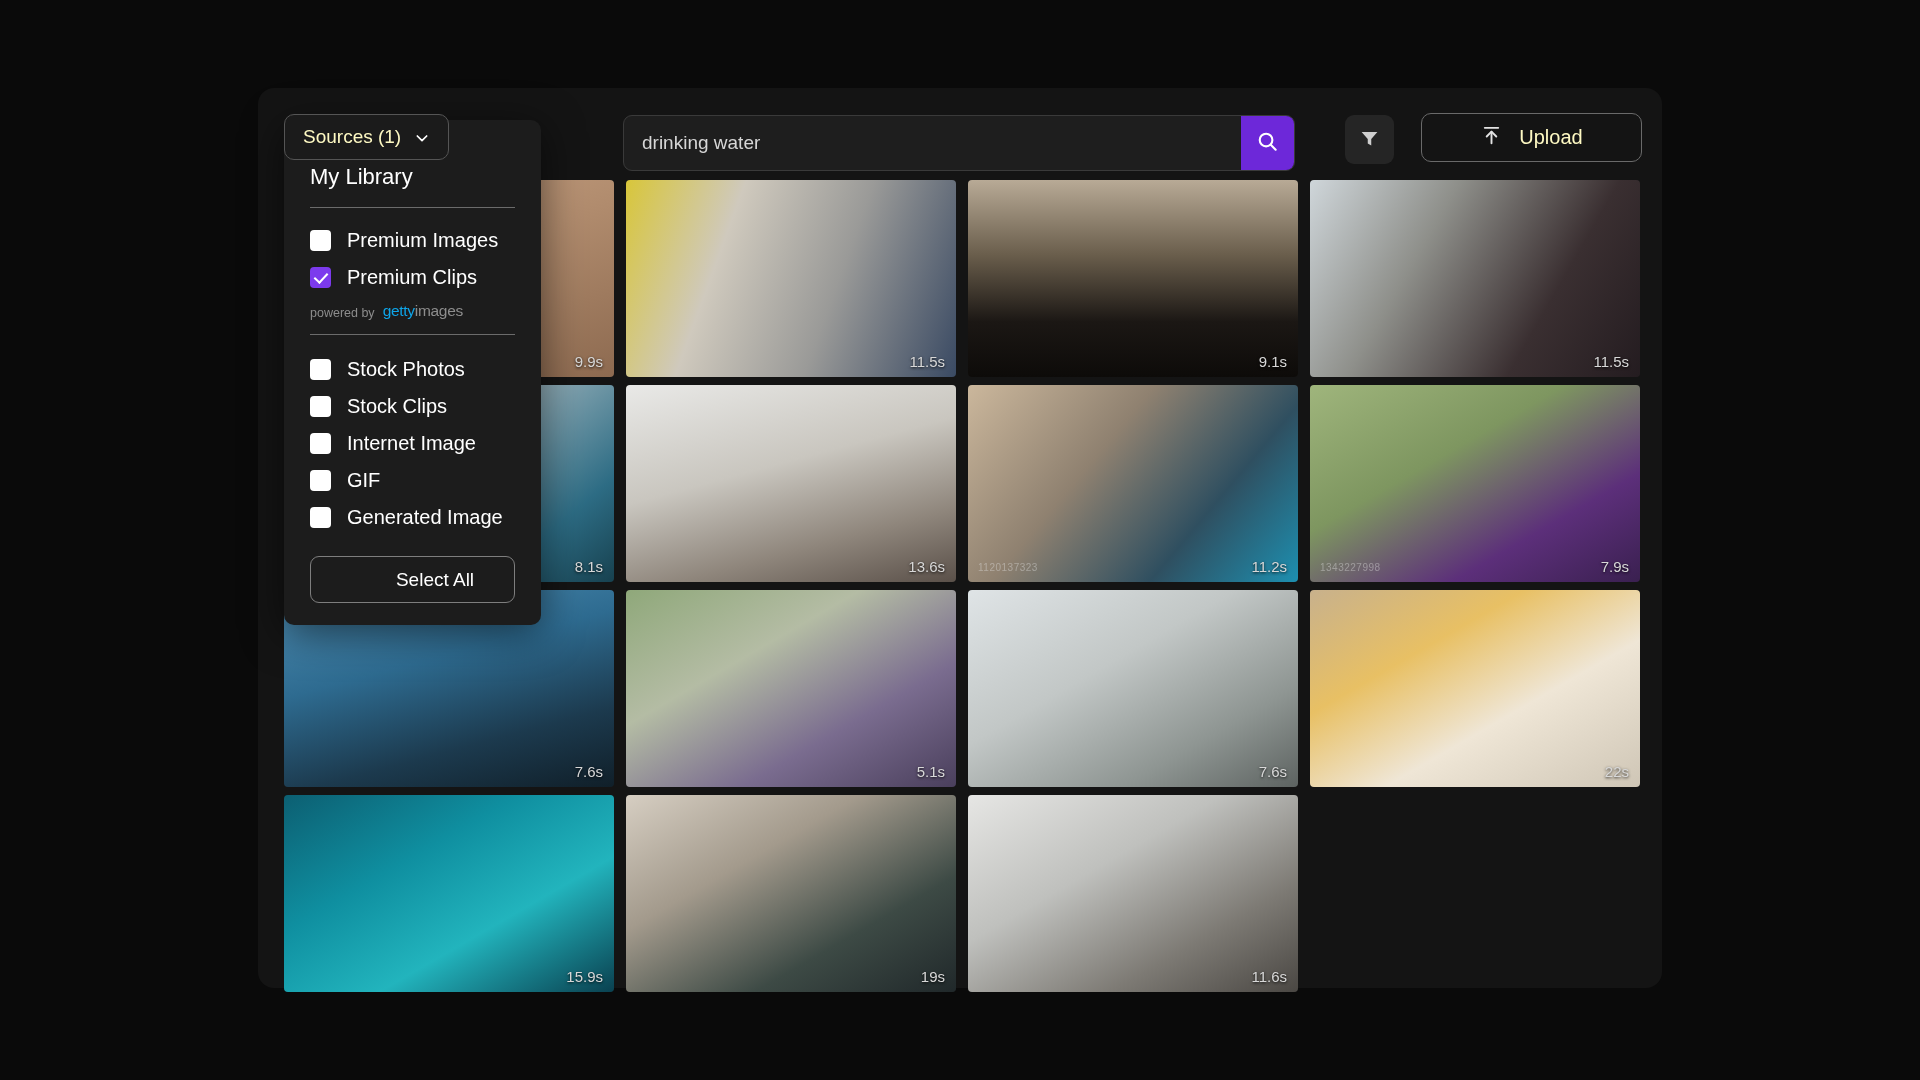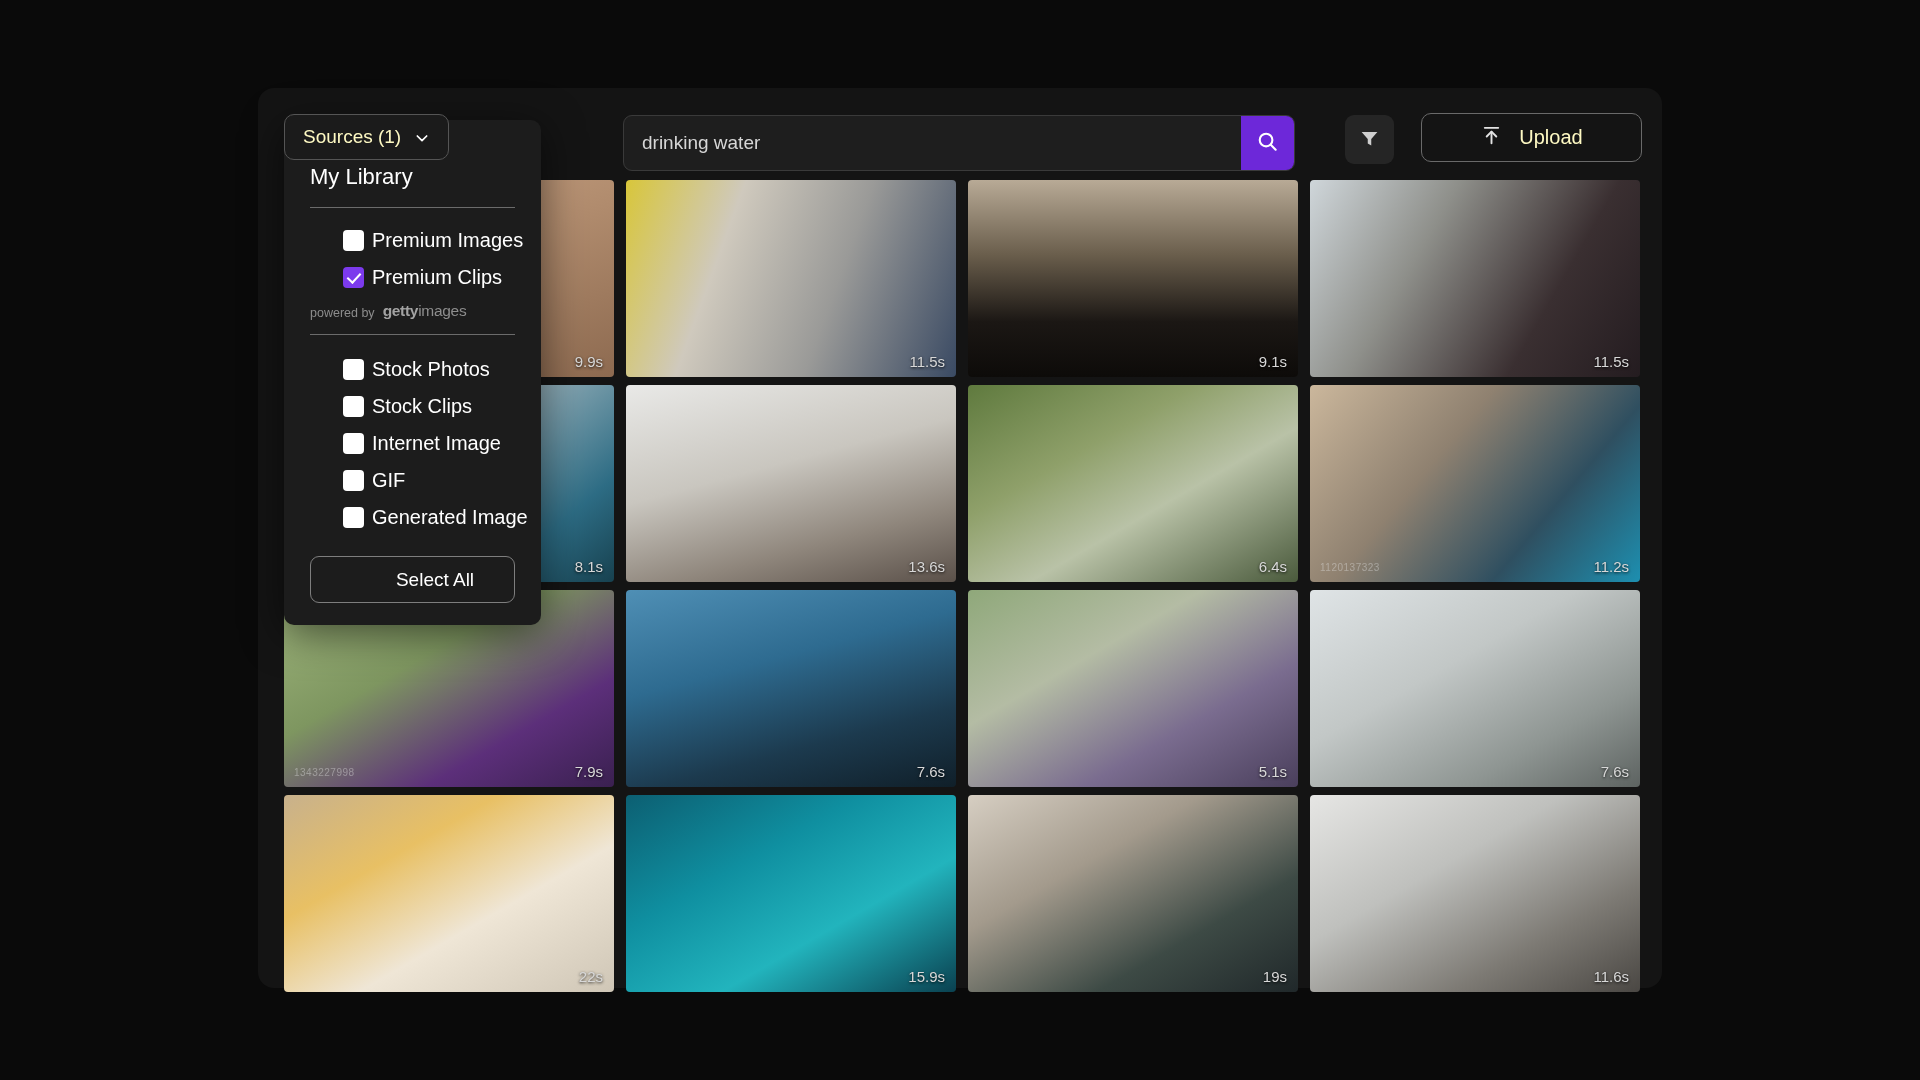--- a/index.html
+++ b/index.html
@@ -163,24 +163,23 @@
   .panel-sep {
     height: 1px;
     background: #6b6b6b;
     margin: 0 26px 14px 26px;
   }
   .panel-sep.second { margin-top: 14px; margin-bottom: 16px; }
 
   .opt {
     display: flex;
     align-items: center;
-    gap: 8px;
+    gap: 16px;
     padding: 7px 26px;
     cursor: pointer;
-    margin-left: 33px;
   }
   .box {
     width: 21px; height: 21px;
     border-radius: 4px;
     background: #fff;
     flex: 0 0 auto;
     position: relative;
   }
   .box.checked { background: #7c3aed; }
   .box.checked::after {
@@ -198,21 +197,21 @@
     white-space: nowrap;
   }
 
   .powered {
     display: flex;
     align-items: flex-end;
     gap: 8px;
     padding: 6px 26px 0 26px;
   }
   .powered .pb { color: #8d8d8d; font-size: 12.5px; }
-  .powered .g1 { color: #a3a3a3; font-size: 15.5px; font-weight: bold; letter-spacing: -.3px; }
+  .powered .g1 { color: #0ea5e9; font-size: 15.5px; font-weight: normal; letter-spacing: -.3px; }
   .powered .g2 { color: #8d8d8d; font-size: 15.5px; letter-spacing: -.3px; }
 
   .select-all {
     display: block;
     margin: 20px 26px 0 26px;
     width: 205px; height: 47px;
     background: transparent;
     border: 1px solid #7e7e7e;
     border-radius: 9px;
     color: #fff;
@@ -289,24 +288,20 @@
       </div>
       <div class="thumb">
         <div class="art" style="background: linear-gradient(140deg, rgb(216, 227, 232) 0%, rgb(159, 181, 189) 40%, rgb(45, 108, 132) 78%, rgb(23, 65, 79) 100%);"></div>
         <div class="duration">8.1s</div>
       </div>
       <div class="thumb">
         <div class="art" style="background: linear-gradient(165deg, rgb(233, 233, 231) 0%, rgb(201, 198, 191) 42%, rgb(143, 134, 124) 74%, rgb(90, 80, 73) 100%);"></div>
         <div class="duration">13.6s</div>
       </div>
       <div class="thumb">
-        <div class="art" style="background: linear-gradient(150deg, rgb(95, 122, 62) 0%, rgb(143, 160, 106) 34%, rgb(185, 194, 167) 60%, rgb(74, 90, 60) 100%);"></div>
-        <div class="duration">6.4s</div>
-      </div>
-      <div class="thumb">
         <div class="art" style="background: linear-gradient(130deg, rgb(203, 183, 156) 0%, rgb(143, 129, 112) 38%, rgb(47, 79, 96) 70%, rgb(29, 143, 176) 100%);"></div>
         <div class="wm">1120137323</div>
         <div class="duration">11.2s</div>
       </div>
       <div class="thumb">
         <div class="art" style="background: linear-gradient(150deg, rgb(159, 181, 124) 0%, rgb(126, 150, 96) 38%, rgb(92, 47, 122) 72%, rgb(58, 32, 80) 100%);"></div>
         <div class="wm">1343227998</div>
         <div class="duration">7.9s</div>
       </div>
       <div class="thumb">

